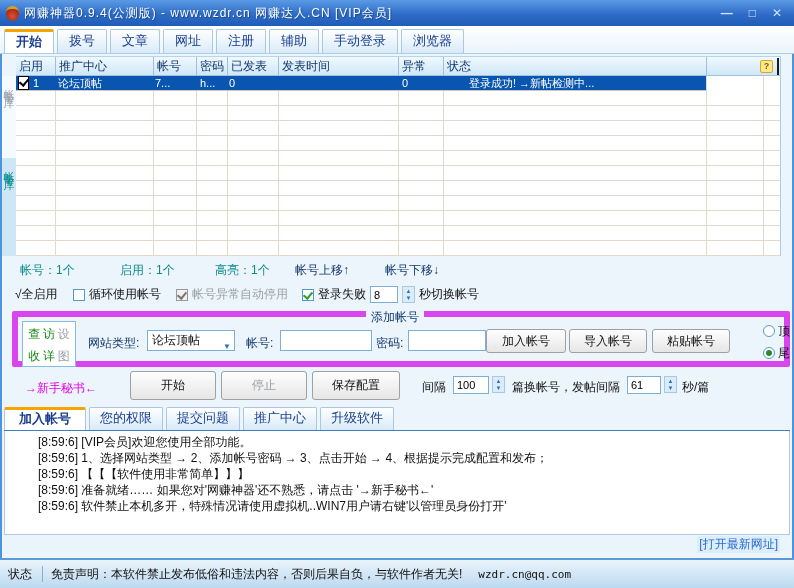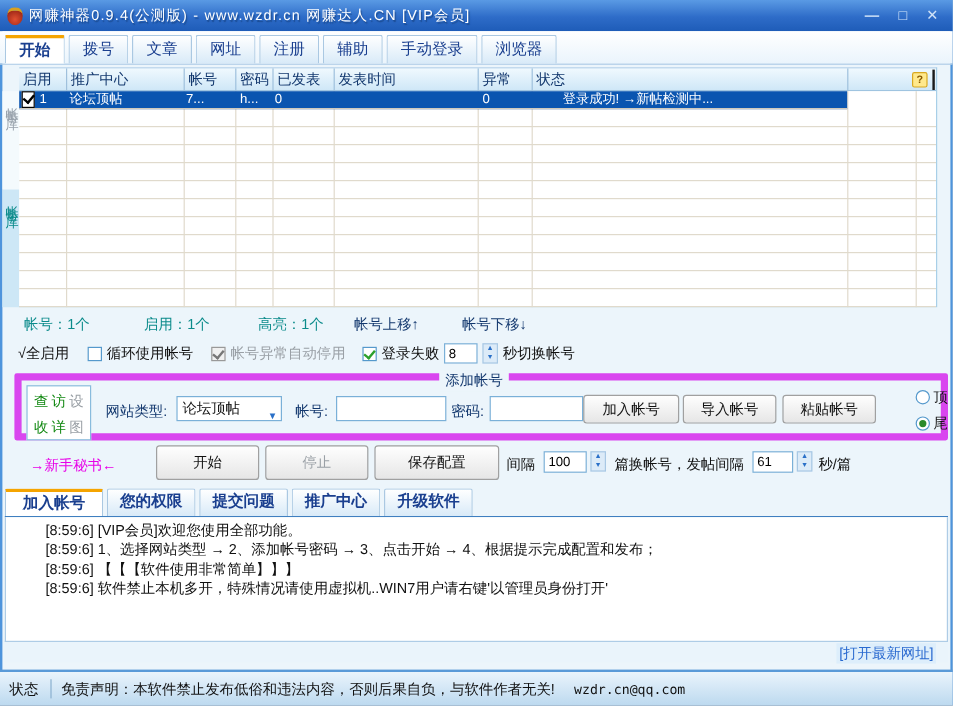--- a/index.html
+++ b/index.html
@@ -101,21 +101,21 @@
   .big-btn { position:absolute; top:1px; width:86px; height:29px; line-height:27px; }
   .big-btn.disabled { color:#9aa0a6; }
   .act-label { position:absolute; top:9px; color:#111; }
   .act-input { position:absolute; top:6px; height:18px; border:1px solid #7ab0d8; font-size:11px; padding:0 3px; }
   .act-spin { position:absolute; top:6px; }
 
   
   .btabs { position:absolute; left:4px; top:405px; width:786px; height:26px; display:flex; align-items:flex-end;
     border-bottom:1px solid #3f7fc0; }
   .btab { height:23px; line-height:20px; padding:0 10px; margin-right:3px; font-size:13px; color:#1a3f8f;
-    background:linear-gradient(#ffffff,#d8eaf8); border:1px solid #aac8e2; border-bottom:none; border-radius:2px 2px 0 0;font-weight:bold; }
+    background:linear-gradient(#ffffff,#d8eaf8); border:1px solid #aac8e2; border-bottom:none; border-radius:2px 2px 0 0; }
   .btab.active { background:#fff; border-top:3px solid #f5a400; font-weight:bold; line-height:18px; padding:0 14px; }
 
   .log { position:absolute; left:4px; top:431px; width:786px; height:104px; background:#fff;
     border:1px solid #aecce6; border-top:none; padding:3px 5px;
     font-family:"DejaVu Sans Mono","Liberation Mono",monospace; font-size:12px; color:#111; line-height:16px; }
   .log div { white-space:nowrap; overflow:hidden;margin-left:28px; }
 
   .linkrow { position:absolute; left:4px; top:535px; width:786px; height:17px; background:#eaf4fb; }
   .linkrow a { position:absolute; right:10px; top:1px; font-size:12px; color:#2a6ad0; text-decoration:none;
     background:#ddeefb; padding:0 2px; }
@@ -270,21 +270,21 @@
         <span class="radio sel"></span>
         <span>尾</span>
       </div>
     </div>
   </div>
 
   <div class="actions">
     <span class="newbie">→新手秘书←</span>
     <div class="btn big-btn" style="left:130px">开始</div>
     <div class="btn big-btn disabled" style="left:221px">停止</div>
-    <div class="btn big-btn" style="left:312px; width:104px">保存配置</div>
+    <div class="btn big-btn" style="left:312px; width:88px">保存配置</div>
     <span class="act-label" style="left:422px">间隔</span>
     <input class="act-input" style="left: 453px; width: 36px;" value="100">
     <span class="spin act-spin" style="left:492px">
       <i>▲</i>
       <i>▼</i>
     </span>
     <span class="act-label" style="left:512px">篇换帐号，发帖间隔</span>
     <input class="act-input" style="left: 627px; width: 34px;" value="61">
     <span class="spin act-spin" style="left:664px">
       <i>▲</i>
@@ -298,20 +298,21 @@
     <div class="btab">您的权限</div>
     <div class="btab">提交问题</div>
     <div class="btab">推广中心</div>
     <div class="btab">升级软件</div>
   </div>
 
   <div class="log">
     <div>[8:59:6]  [VIP会员]欢迎您使用全部功能。</div>
     <div>[8:59:6]  1、选择网站类型 → 2、添加帐号密码 → 3、点击开始 → 4、根据提示完成配置和发布；</div>
     <div>[8:59:6]  【【【软件使用非常简单】】】</div>
+    <div>[8:59:6]  准备就绪…… 如果您对'网赚神器'还不熟悉，请点击 '→新手秘书←'</div>
     <div>[8:59:6]  软件禁止本机多开，特殊情况请使用虚拟机..WIN7用户请右键'以管理员身份打开'</div>
   </div>
 
   <div class="linkrow">
     <a href="#">[打开最新网址]</a>
   </div>
 
   <div class="statusbar">
     <span>状态</span>
     <span class="sep"></span>

